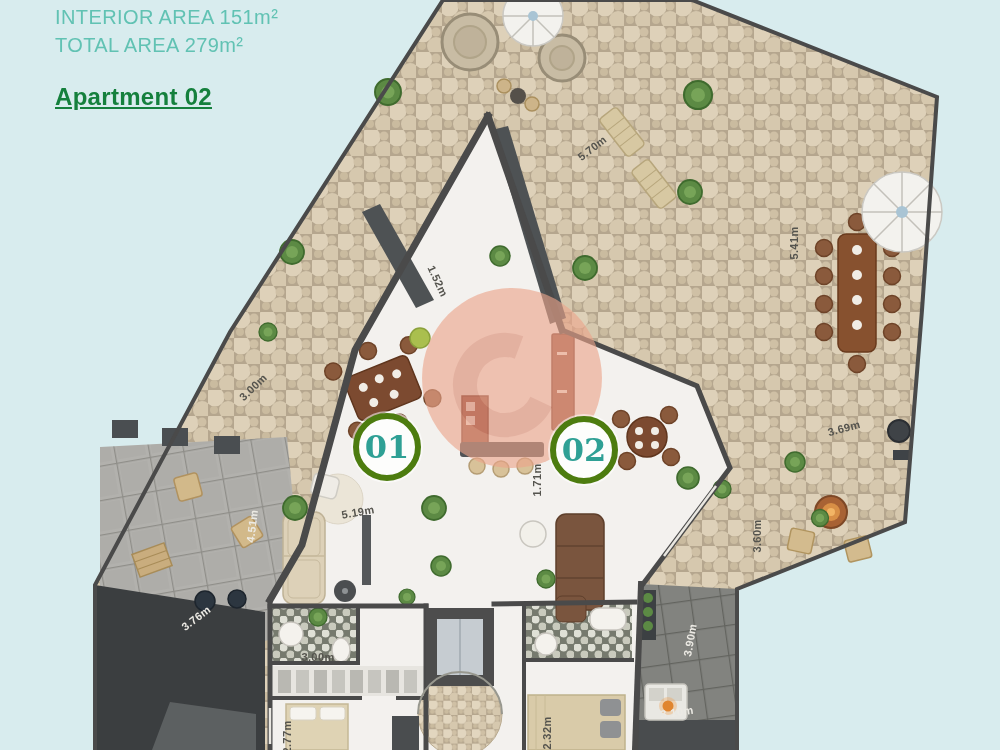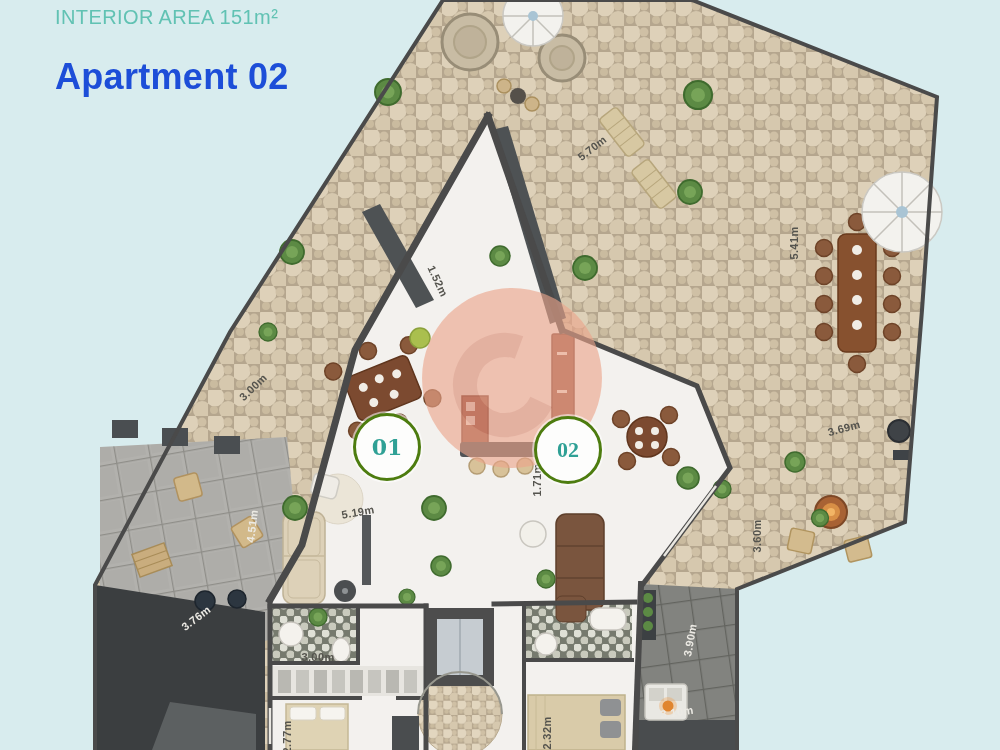--- a/index.html
+++ b/index.html
@@ -1,26 +1,26 @@
 <!DOCTYPE html>
 <html><head>
 <meta charset="utf-8">
 <style>
   html,body{margin:0;padding:0;background:#d8ecee;}
   .stage{position:relative;width:1000px;height:750px;background:#d8ecee;overflow:hidden;
          font-family:"Liberation Sans",sans-serif;}
   .stage svg{position:absolute;left:0;top:0;}
   .legend{position:absolute;left:55px;top:4px;z-index:5;}
   .area-line{font-size:20px;color:#61c2b3;letter-spacing:.4px;line-height:27.5px;font-weight:500;white-space:nowrap;}
-  .apt-title{font-size:36px;color:#1d4ed8;font-weight:700;margin:24px 0 10px 0;letter-spacing:.3px;}
-  .unit{position:absolute;width:68px;height:68px;box-sizing:border-box;border:3px solid #4d7c0f;border-radius:50%;
+  .apt-title{font-size:24px;color:#15803d;font-weight:700;margin:24px 0 10px 0;letter-spacing:.3px;text-decoration:underline;}
+  .unit{position:absolute;width:68px;height:68px;box-sizing:border-box;border:6px solid #4d7c0f;border-radius:50%;
         background:#fdfdfc;display:flex;align-items:center;justify-content:center;z-index:6;
-        font-family:"DejaVu Serif",serif;font-size:22px;font-weight:700;color:#2fa095;box-shadow:0 0 0 2px rgba(255,255,255,.55);}
+        font-family:"DejaVu Serif",serif;font-size:32px;font-weight:700;color:#2fa095;box-shadow:0 0 0 2px rgba(255,255,255,.55);}
   #unit-01{left:353px;top:413px;}
-  #unit-02{left:534px;top:416px;font-family:Liberation Serif, serif;}
+  #unit-02{left:550px;top:416px;}
   .dim{position:absolute;font-size:11px;font-weight:700;color:#55544e;letter-spacing:.4px;white-space:nowrap;z-index:4;}
   .dim.light{color:#eceae4;}
 </style>
 </head>
 <body>
 
 <div class="stage">
 
   <svg width="1000" height="750" viewBox="0 0 1000 750">
     <defs>
@@ -312,20 +312,21 @@
     <path d="M418,714 A42,42 0 0 1 460,672 M502,714 A42,42 0 0 0 460,672" fill="none" stroke="#98988f" stroke-width="2"></path>
 
     <g opacity="0.62">
       <circle cx="512" cy="378" r="90" fill="#eca58b"></circle>
       <circle cx="505" cy="385" r="40" fill="none" stroke="#d4826a" stroke-width="24" stroke-dasharray="185 66" transform="rotate(25 505 385)" opacity="0.75"></circle>
     </g>
   </svg>
 
   <div class="legend">
     <div class="area-line">INTERIOR AREA 151m²</div>
+    <div class="area-line">TOTAL AREA 279m²</div>
     <div class="apt-title">Apartment 02</div>
   </div>
 
   <div class="unit" id="unit-01">
     <span>01</span>
   </div>
   <div class="unit" id="unit-02">
     <span>02</span>
   </div>
 

